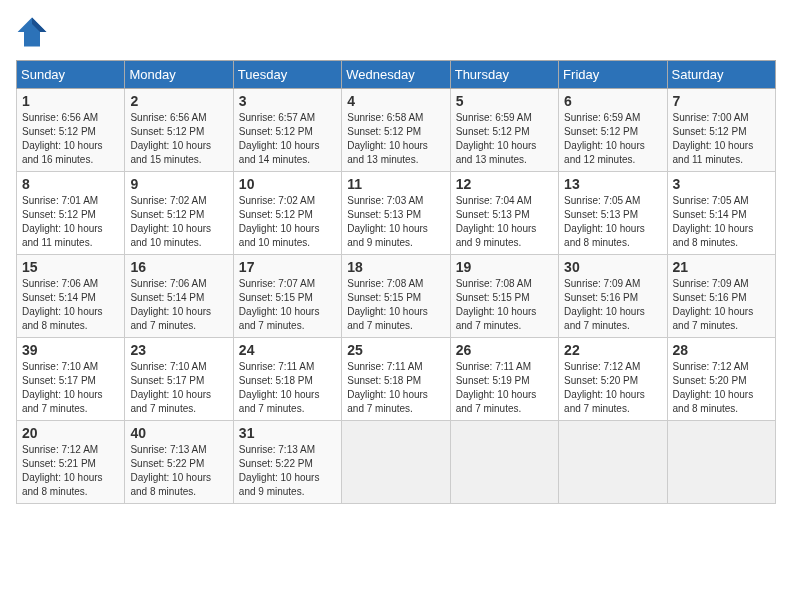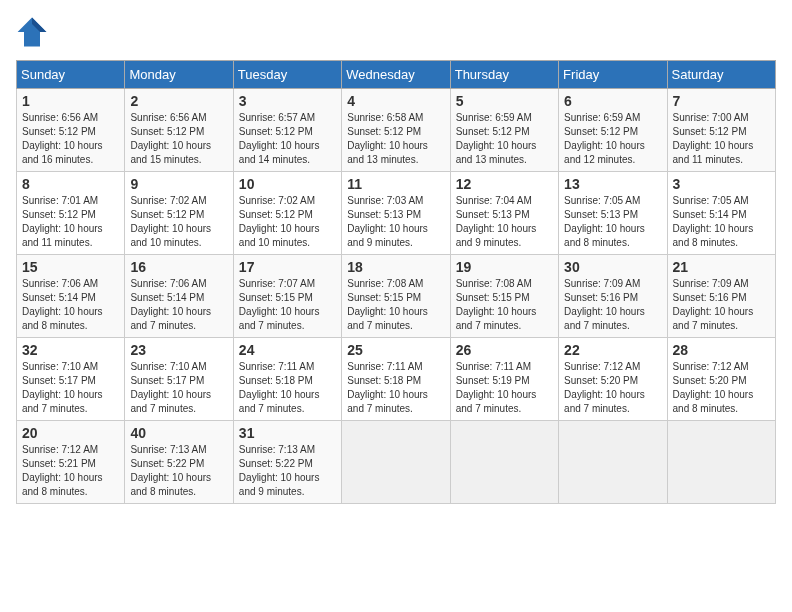--- a/index.html
+++ b/index.html
@@ -141,21 +141,21 @@
       <tr>
         <td><span class="day-num">15</span><span class="day-info">Sunrise: 7:06 AM<br>Sunset: 5:14 PM<br>Daylight: 10 hours and 8 minutes.</span></td>
         <td><span class="day-num">16</span><span class="day-info">Sunrise: 7:06 AM<br>Sunset: 5:14 PM<br>Daylight: 10 hours and 7 minutes.</span></td>
         <td><span class="day-num">17</span><span class="day-info">Sunrise: 7:07 AM<br>Sunset: 5:15 PM<br>Daylight: 10 hours and 7 minutes.</span></td>
         <td><span class="day-num">18</span><span class="day-info">Sunrise: 7:08 AM<br>Sunset: 5:15 PM<br>Daylight: 10 hours and 7 minutes.</span></td>
         <td><span class="day-num">19</span><span class="day-info">Sunrise: 7:08 AM<br>Sunset: 5:15 PM<br>Daylight: 10 hours and 7 minutes.</span></td>
         <td><span class="day-num">30</span><span class="day-info">Sunrise: 7:09 AM<br>Sunset: 5:16 PM<br>Daylight: 10 hours and 7 minutes.</span></td>
         <td><span class="day-num">21</span><span class="day-info">Sunrise: 7:09 AM<br>Sunset: 5:16 PM<br>Daylight: 10 hours and 7 minutes.</span></td>
       </tr>
       <tr>
-        <td><span class="day-num">32</span><span class="day-info">Sunrise: 7:10 AM<br>Sunset: 5:17 PM<br>Daylight: 10 hours and 7 minutes.</span></td>
+        <td><span class="day-num">39</span><span class="day-info">Sunrise: 7:10 AM<br>Sunset: 5:17 PM<br>Daylight: 10 hours and 7 minutes.</span></td>
         <td><span class="day-num">23</span><span class="day-info">Sunrise: 7:10 AM<br>Sunset: 5:17 PM<br>Daylight: 10 hours and 7 minutes.</span></td>
         <td><span class="day-num">24</span><span class="day-info">Sunrise: 7:11 AM<br>Sunset: 5:18 PM<br>Daylight: 10 hours and 7 minutes.</span></td>
         <td><span class="day-num">25</span><span class="day-info">Sunrise: 7:11 AM<br>Sunset: 5:18 PM<br>Daylight: 10 hours and 7 minutes.</span></td>
         <td><span class="day-num">26</span><span class="day-info">Sunrise: 7:11 AM<br>Sunset: 5:19 PM<br>Daylight: 10 hours and 7 minutes.</span></td>
         <td><span class="day-num">22</span><span class="day-info">Sunrise: 7:12 AM<br>Sunset: 5:20 PM<br>Daylight: 10 hours and 7 minutes.</span></td>
         <td><span class="day-num">28</span><span class="day-info">Sunrise: 7:12 AM<br>Sunset: 5:20 PM<br>Daylight: 10 hours and 8 minutes.</span></td>
       </tr>
       <tr>
         <td><span class="day-num">20</span><span class="day-info">Sunrise: 7:12 AM<br>Sunset: 5:21 PM<br>Daylight: 10 hours and 8 minutes.</span></td>
         <td><span class="day-num">40</span><span class="day-info">Sunrise: 7:13 AM<br>Sunset: 5:22 PM<br>Daylight: 10 hours and 8 minutes.</span></td>

